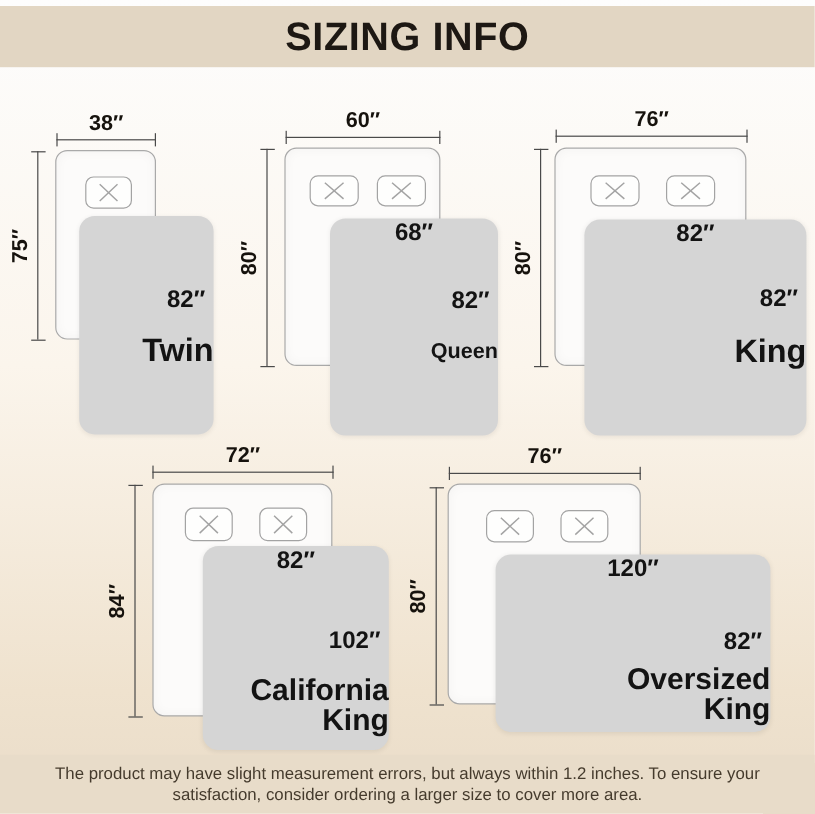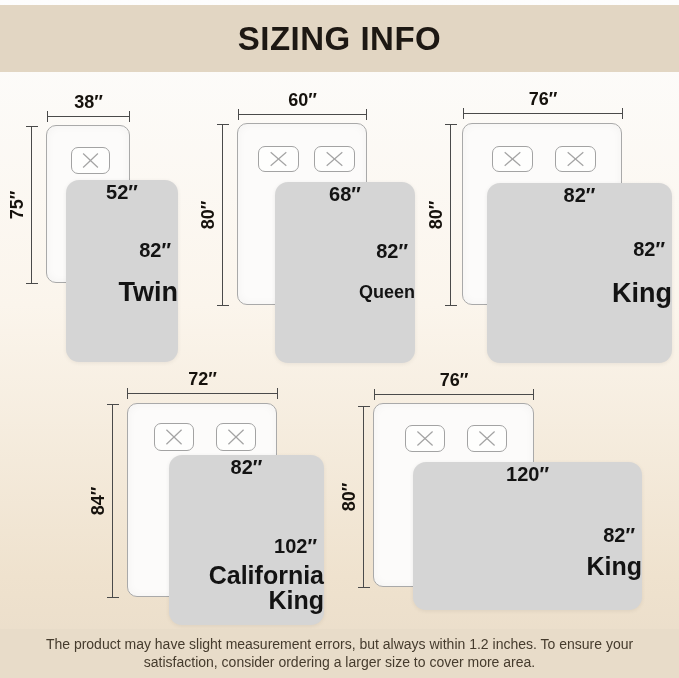--- a/index.html
+++ b/index.html
@@ -10,21 +10,21 @@
     --ink:#1d1813;
     --footer-ink:#453b2d;
   }
   *{margin:0;padding:0;box-sizing:border-box;}
   body{background:#ffffff;font-family:"Liberation Sans", sans-serif;}
   .canvas{
     position:relative;width:679px;height:678px;overflow:hidden;
     background:linear-gradient(180deg,#fdfdfd 0%,#fbf5ec 45%,#efe2ce 85%,#e9dcc9 100%);
   }
   .header-band{
-    position:absolute;left:0;top:5px;width:100%;height:67px;
+    position:absolute;left:0;top:5px;width:100%;height:51px;
     background:var(--band);display:flex;align-items:center;justify-content:center;
   }
   .title{
     font-size:33px;font-weight:800;letter-spacing:0.5px;color:var(--ink);
   }
   .footer-band{
     position:absolute;left:0;top:629px;width:100%;height:49px;
     background:#e8dcc9;display:flex;flex-direction:column;justify-content:center;
     text-align:center;
   }
@@ -68,21 +68,20 @@
     </div>
     <div class="bed" style="left:46px;top:125px;width:84px;height:158px;">
       <div class="pillow" style="left:24px;top:21px;width:39px;height:27px;">
         <svg>
             <line x1="30%" y1="22%" x2="70%" y2="78%" stroke="#a3a3a3" stroke-width="1.2"></line>
             <line x1="70%" y1="22%" x2="30%" y2="78%" stroke="#a3a3a3" stroke-width="1.2"></line>
           </svg>
       </div>
     </div>
     <div class="blanket" style="left:66px;top:180px;width:112px;height:182px;">
-      <span class="blk-w">52″</span>
       <span class="blk-l" style="top:59px;">82″</span>
       <div class="blk-name" style="top:99px;font-size:27px;line-height:27px;">
         <div>Twin</div>
       </div>
     </div>
   </section>
 
   <section>
     <div class="dim-h" style="left:238px;top:114px;width:129px;text-align:center;">
       <span class="dim-h-label">60″</span>
@@ -159,21 +158,21 @@
       </div>
       <div class="pillow" style="left:88px;top:19px;width:40px;height:28px;">
         <svg>
             <line x1="30%" y1="22%" x2="70%" y2="78%" stroke="#a3a3a3" stroke-width="1.2"></line>
             <line x1="70%" y1="22%" x2="30%" y2="78%" stroke="#a3a3a3" stroke-width="1.2"></line>
           </svg>
       </div>
     </div>
     <div class="blanket" style="left:169px;top:455px;width:155px;height:170px;">
       <span class="blk-w">82″</span>
-      <span class="blk-l" style="top:80px;">102″</span>
+      <span class="blk-l" style="top:68px;">102″</span>
       <div class="blk-name" style="top:108px;font-size:25px;line-height:25px;">
         <div>California</div>
         <div>King</div>
       </div>
     </div>
   </section>
 
   <section>
     <div class="dim-h" style="left:374px;top:394px;width:160px;">
       <span class="dim-h-label">76″</span>
@@ -192,20 +191,21 @@
         <svg>
             <line x1="30%" y1="22%" x2="70%" y2="78%" stroke="#a3a3a3" stroke-width="1.2"></line>
             <line x1="70%" y1="22%" x2="30%" y2="78%" stroke="#a3a3a3" stroke-width="1.2"></line>
           </svg>
       </div>
     </div>
     <div class="blanket" style="left:413px;top:462px;width:229px;height:148px;">
       <span class="blk-w">120″</span>
       <span class="blk-l" style="top:62px;">82″</span>
       <div class="blk-name" style="top:92px;font-size:25px;line-height:25px;">
+        <div>Oversized</div>
         <div>King</div>
       </div>
     </div>
   </section>
 
   <div class="footer-band">
     <div class="footer-line">The product may have slight measurement errors, but always within 1.2 inches. To ensure your</div>
     <div class="footer-line">satisfaction, consider ordering a larger size to cover more area.</div>
   </div>
 

